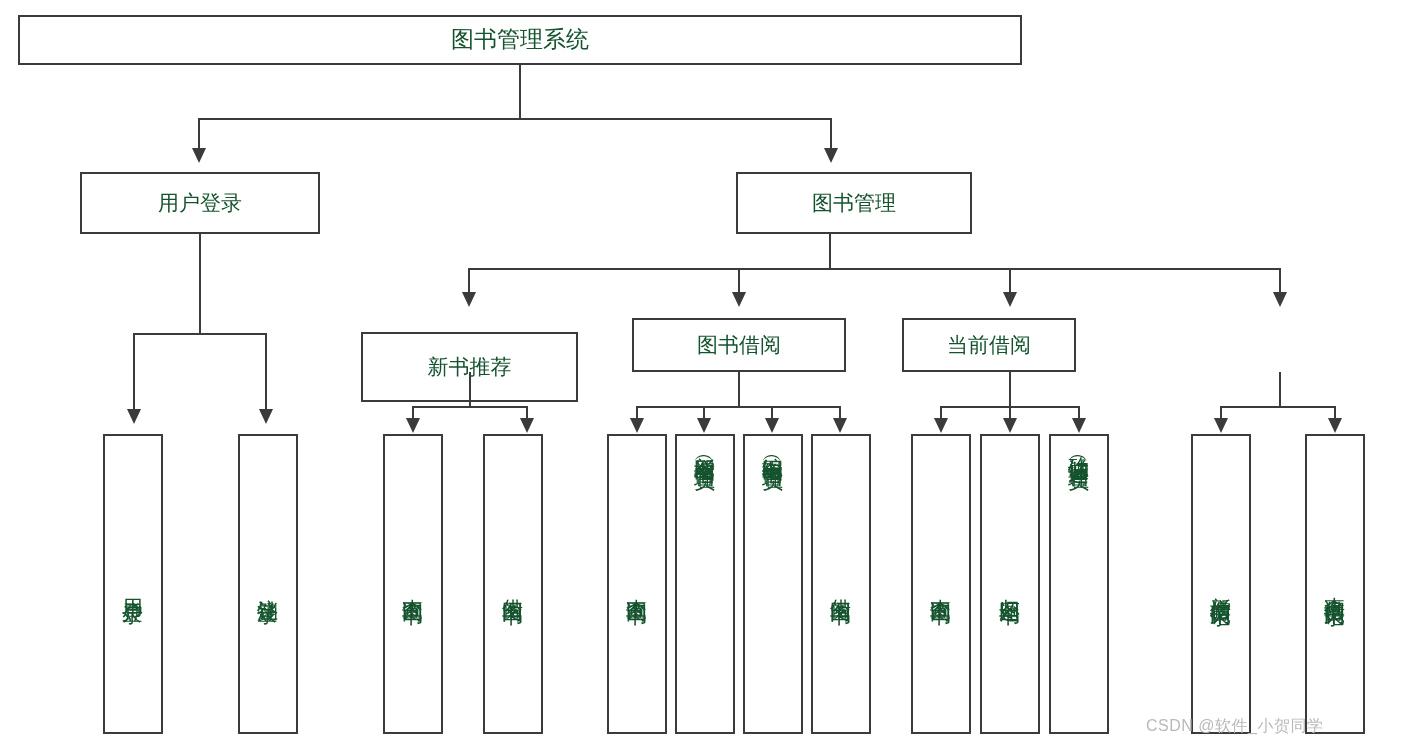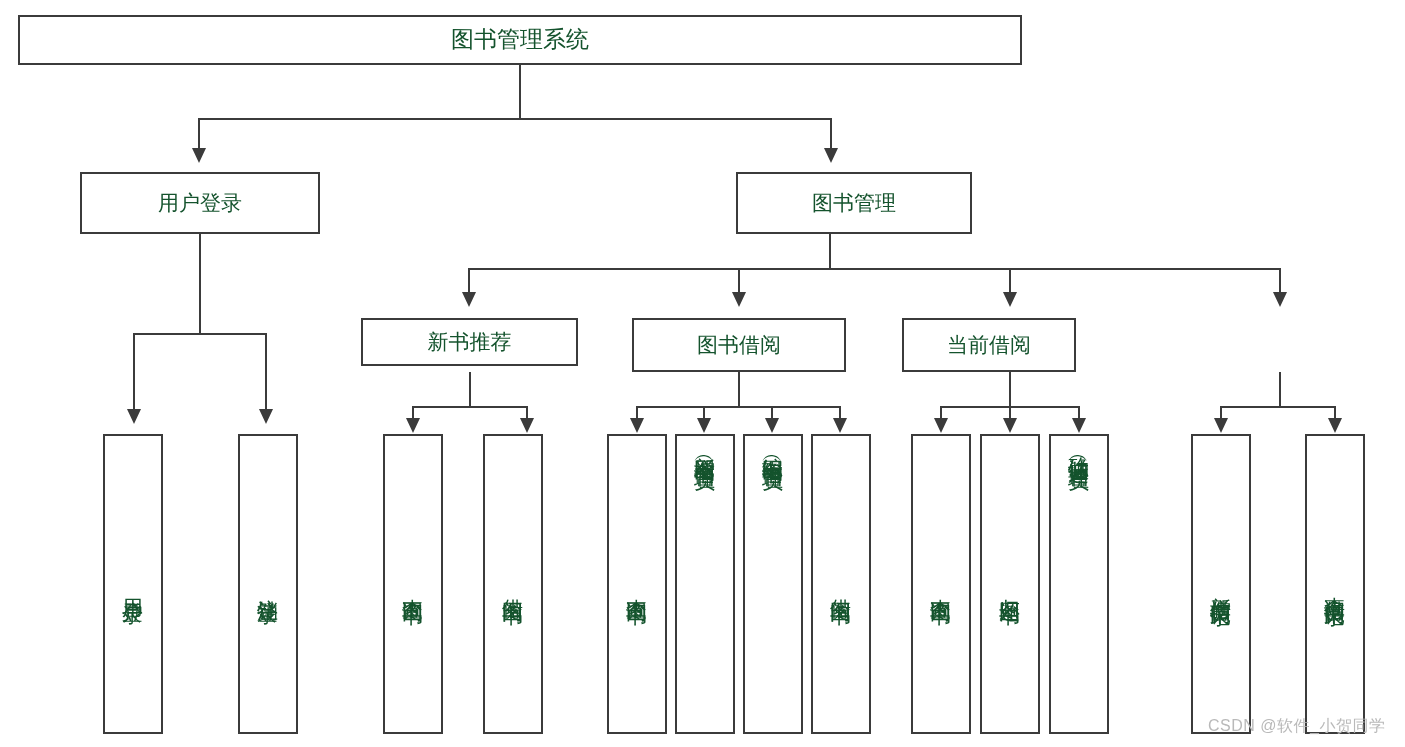--- a/index.html
+++ b/index.html
@@ -122,21 +122,21 @@
   <div class="conn hline" style="left:468px; top:268px; width:812px; height:2px;"></div>
   <div class="conn vline" style="left:468px; top:268px; width:2px; height:26px;"></div>
   <div class="arrow" style="left:462px; top:292px;"></div>
   <div class="conn vline" style="left:738px; top:268px; width:2px; height:26px;"></div>
   <div class="arrow" style="left:732px; top:292px;"></div>
   <div class="conn vline" style="left:1009px; top:268px; width:2px; height:26px;"></div>
   <div class="arrow" style="left:1003px; top:292px;"></div>
   <div class="conn vline" style="left:1279px; top:268px; width:2px; height:26px;"></div>
   <div class="arrow" style="left:1273px; top:292px;"></div>
 
-  <div class="node branch" style="left:361px; top:318px; width:217px; height:48px;">
+  <div class="node branch" style="left:361px; top:332px; width:217px; height:70px;">
     <span class="label">新书推荐</span>
   </div>
   <div class="node branch" style="left:632px; top:318px; width:214px; height:54px;">
     <span class="label">图书借阅</span>
   </div>
   <div class="node branch" style="left:902px; top:318px; width:174px; height:54px;">
     <span class="label">当前借阅</span>
   </div>
 
   <div class="conn vline" style="left:469px; top:372px; width:2px; height:36px;"></div>
@@ -210,15 +210,15 @@
     <span class="label">确认归还（管理员）</span>
   </div>
 
   <div class="node leaf short" style="left:1191px; top:434px; width:60px; height:300px;">
     <span class="label">新增借阅记录</span>
   </div>
   <div class="node leaf short" style="left:1305px; top:434px; width:60px; height:300px;">
     <span class="label">查询借阅记录</span>
   </div>
 
-  <div class="watermark" style="left:1208px; top:716px;">CSDN @软件_小贺同学</div>
+  <div class="watermark" style="left:1146px; top:716px;">CSDN @软件_小贺同学</div>
 
 </div>
 
 </body></html>

